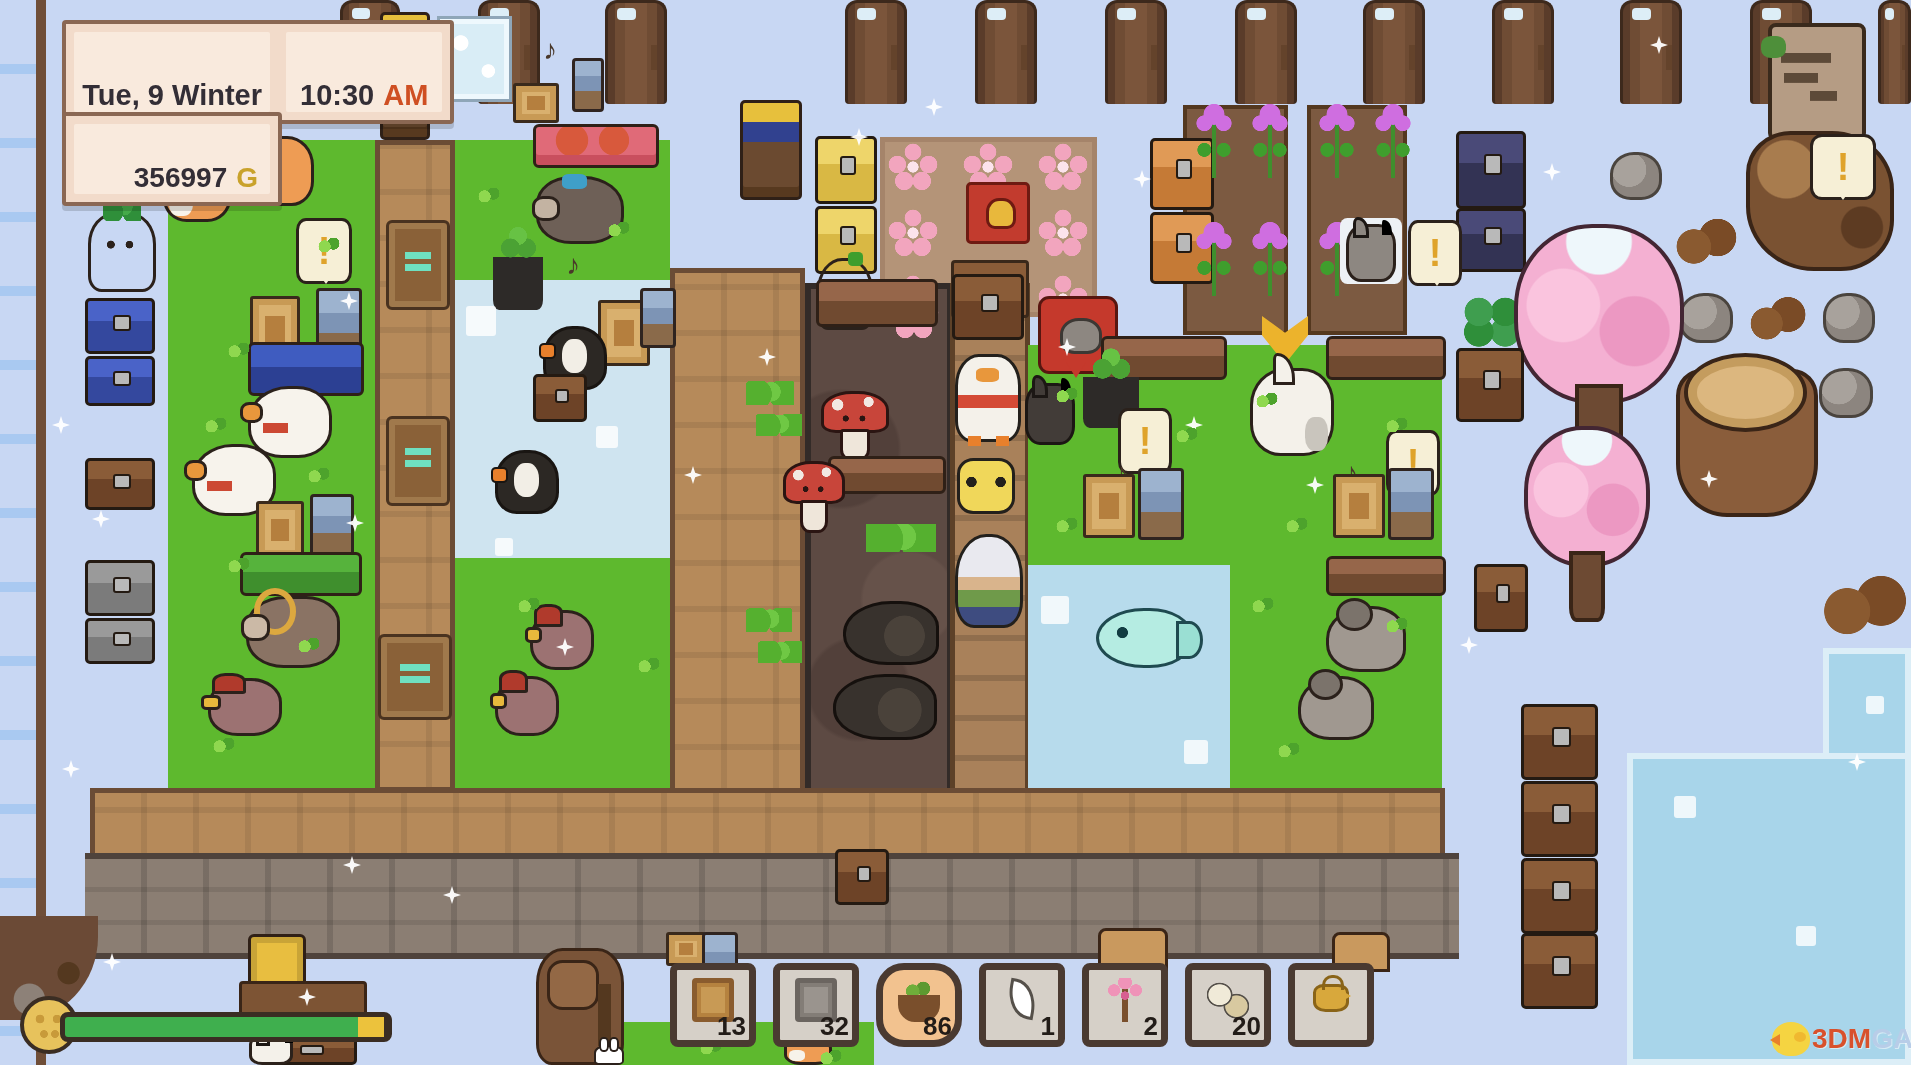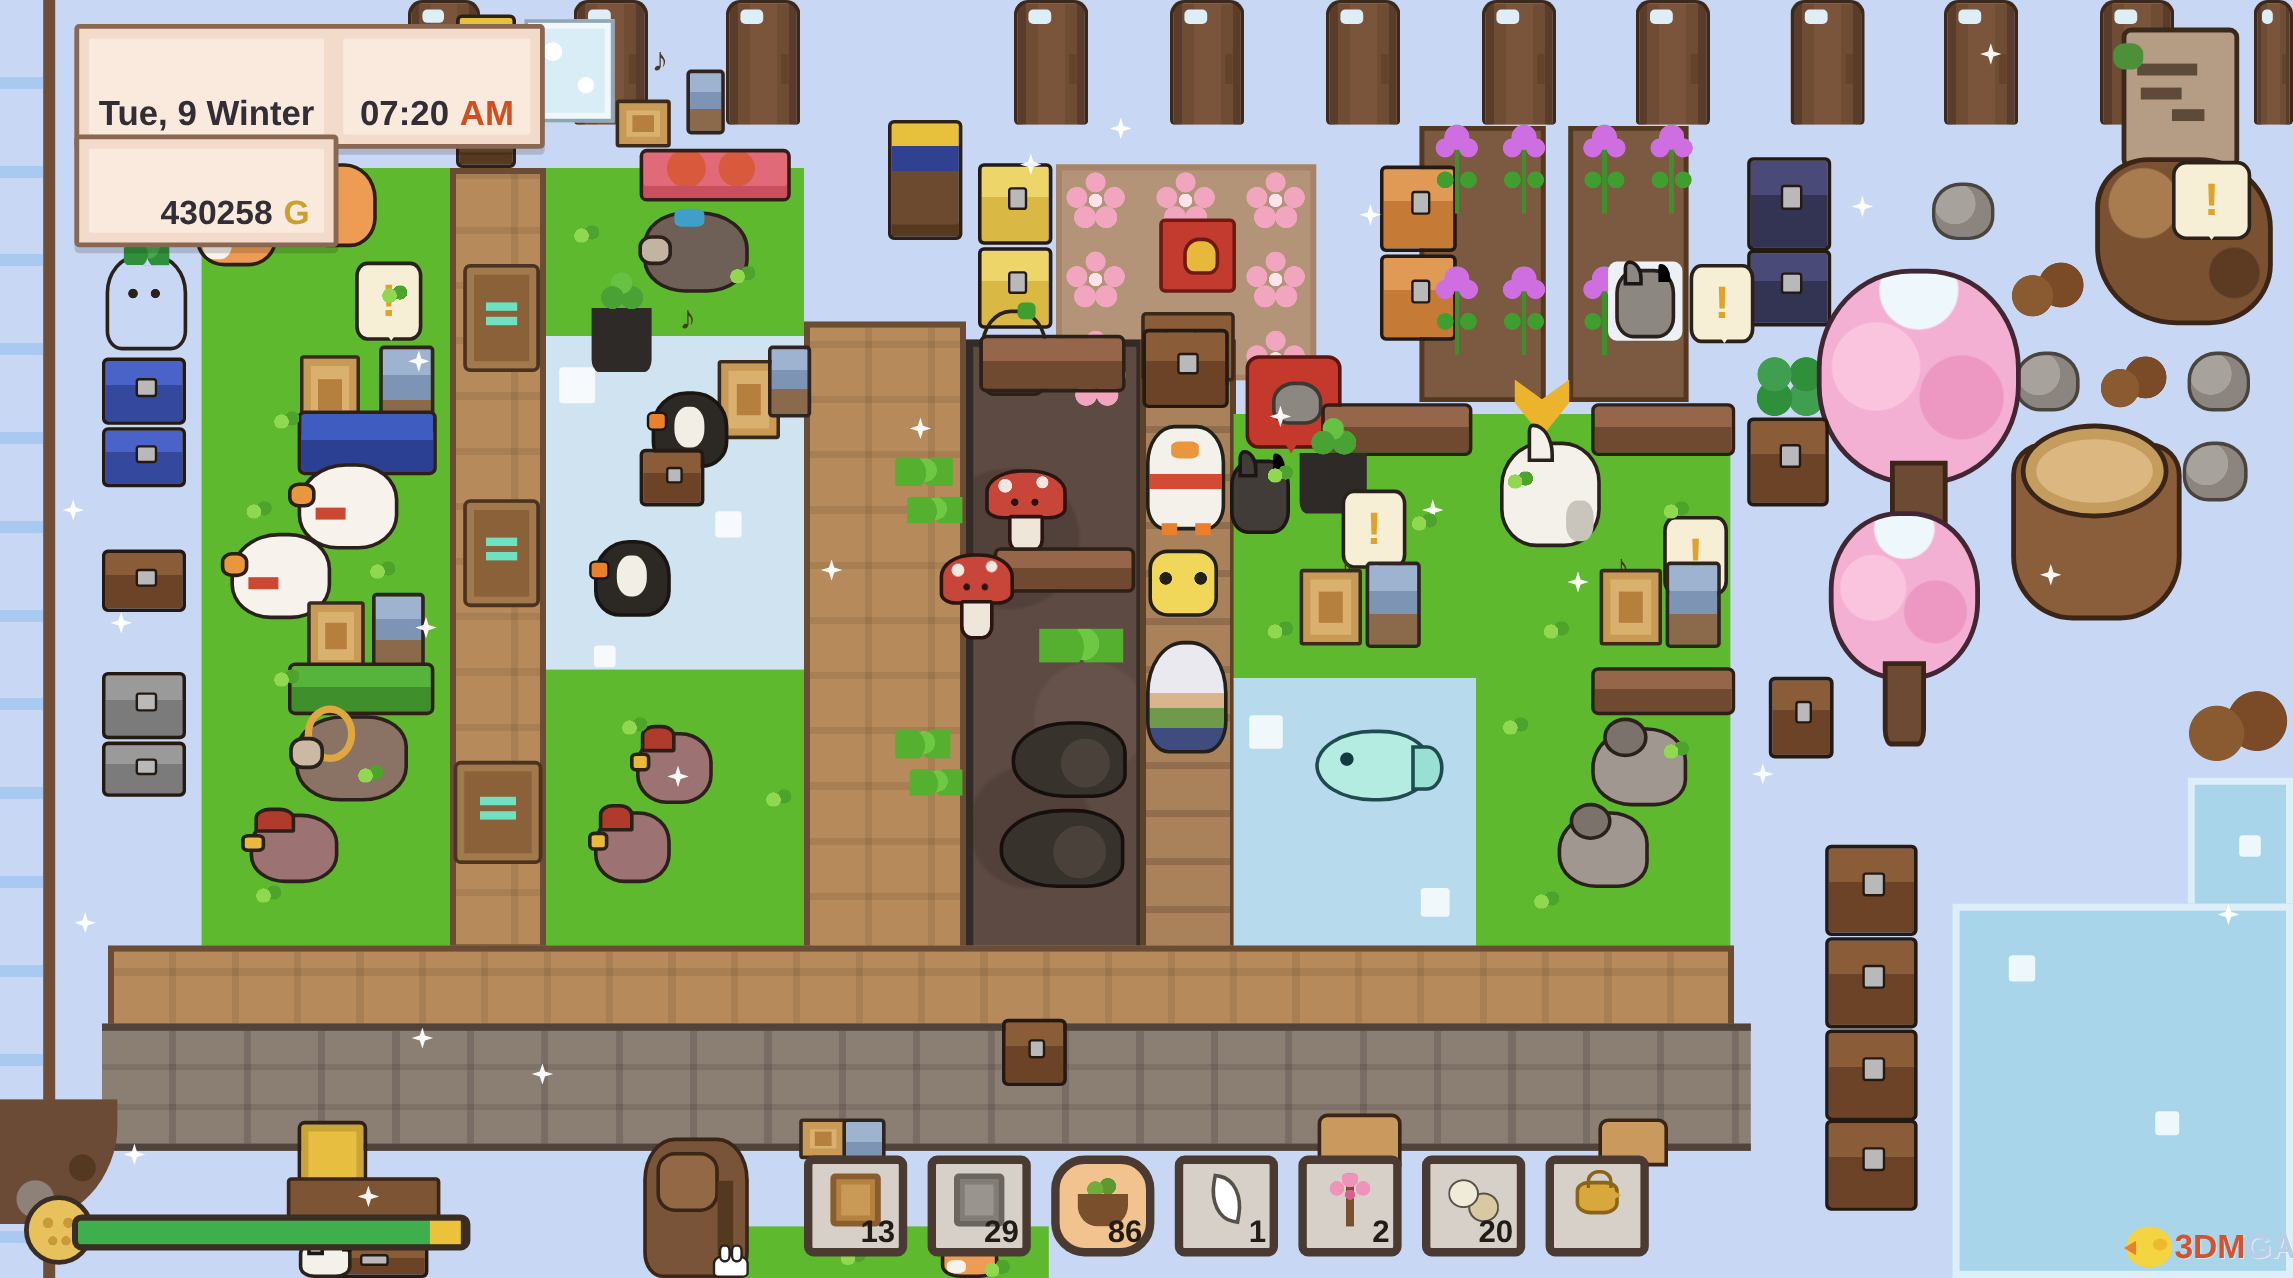--- a/index.html
+++ b/index.html
@@ -455,46 +455,46 @@
     <div class="sp sp-ice-square" style="left: 1041px; top: 596px; width: 28px; height: 28px;"></div>
     <div class="sp sp-ice-square" style="left: 1184px; top: 740px; width: 24px; height: 24px;"></div>
     <div class="sp sp-ice-square" style="left: 1674px; top: 796px; width: 22px; height: 22px;"></div>
     <div class="sp sp-ice-square" style="left: 1796px; top: 926px; width: 20px; height: 20px;"></div>
     <div class="sp sp-ice-square" style="left: 1866px; top: 696px; width: 18px; height: 18px;"></div>
     <div id="date-panel" class="ui-panel">
     <div id="date-section" class="panel-section">
       <span>Tue, 9 Winter</span>
     </div>
     <div id="time-section" class="panel-section">
-      <span>07:20</span>
+      <span>10:30</span>
       <span class="am">AM</span>
     </div>
   </div>
 
   <div id="money-panel" class="ui-panel">
     <div id="money-section" class="panel-section">
-      <span>430258</span>
+      <span>356997</span>
       <span class="gold">G</span>
     </div>
   </div>
 
   <div id="coin"></div>
   <div id="progress">
     <div id="progress-fill" style="width: 91%;"></div>
     <div id="progress-tip" style="width: 8%;"></div>
   </div>
 
   <div id="hotbar">
       <div class="slot">
         <div class="ic ic-wood-panel"></div>
         <span class="count">13</span>
       </div>
       <div class="slot">
         <div class="ic ic-stone-panel"></div>
-        <span class="count">29</span>
+        <span class="count">32</span>
       </div>
       <div class="slot selected">
         <div class="ic ic-food-bowl"></div>
         <span class="count">86</span>
       </div>
       <div class="slot">
         <div class="ic ic-feather"></div>
         <span class="count">1</span>
       </div>
       <div class="slot">

